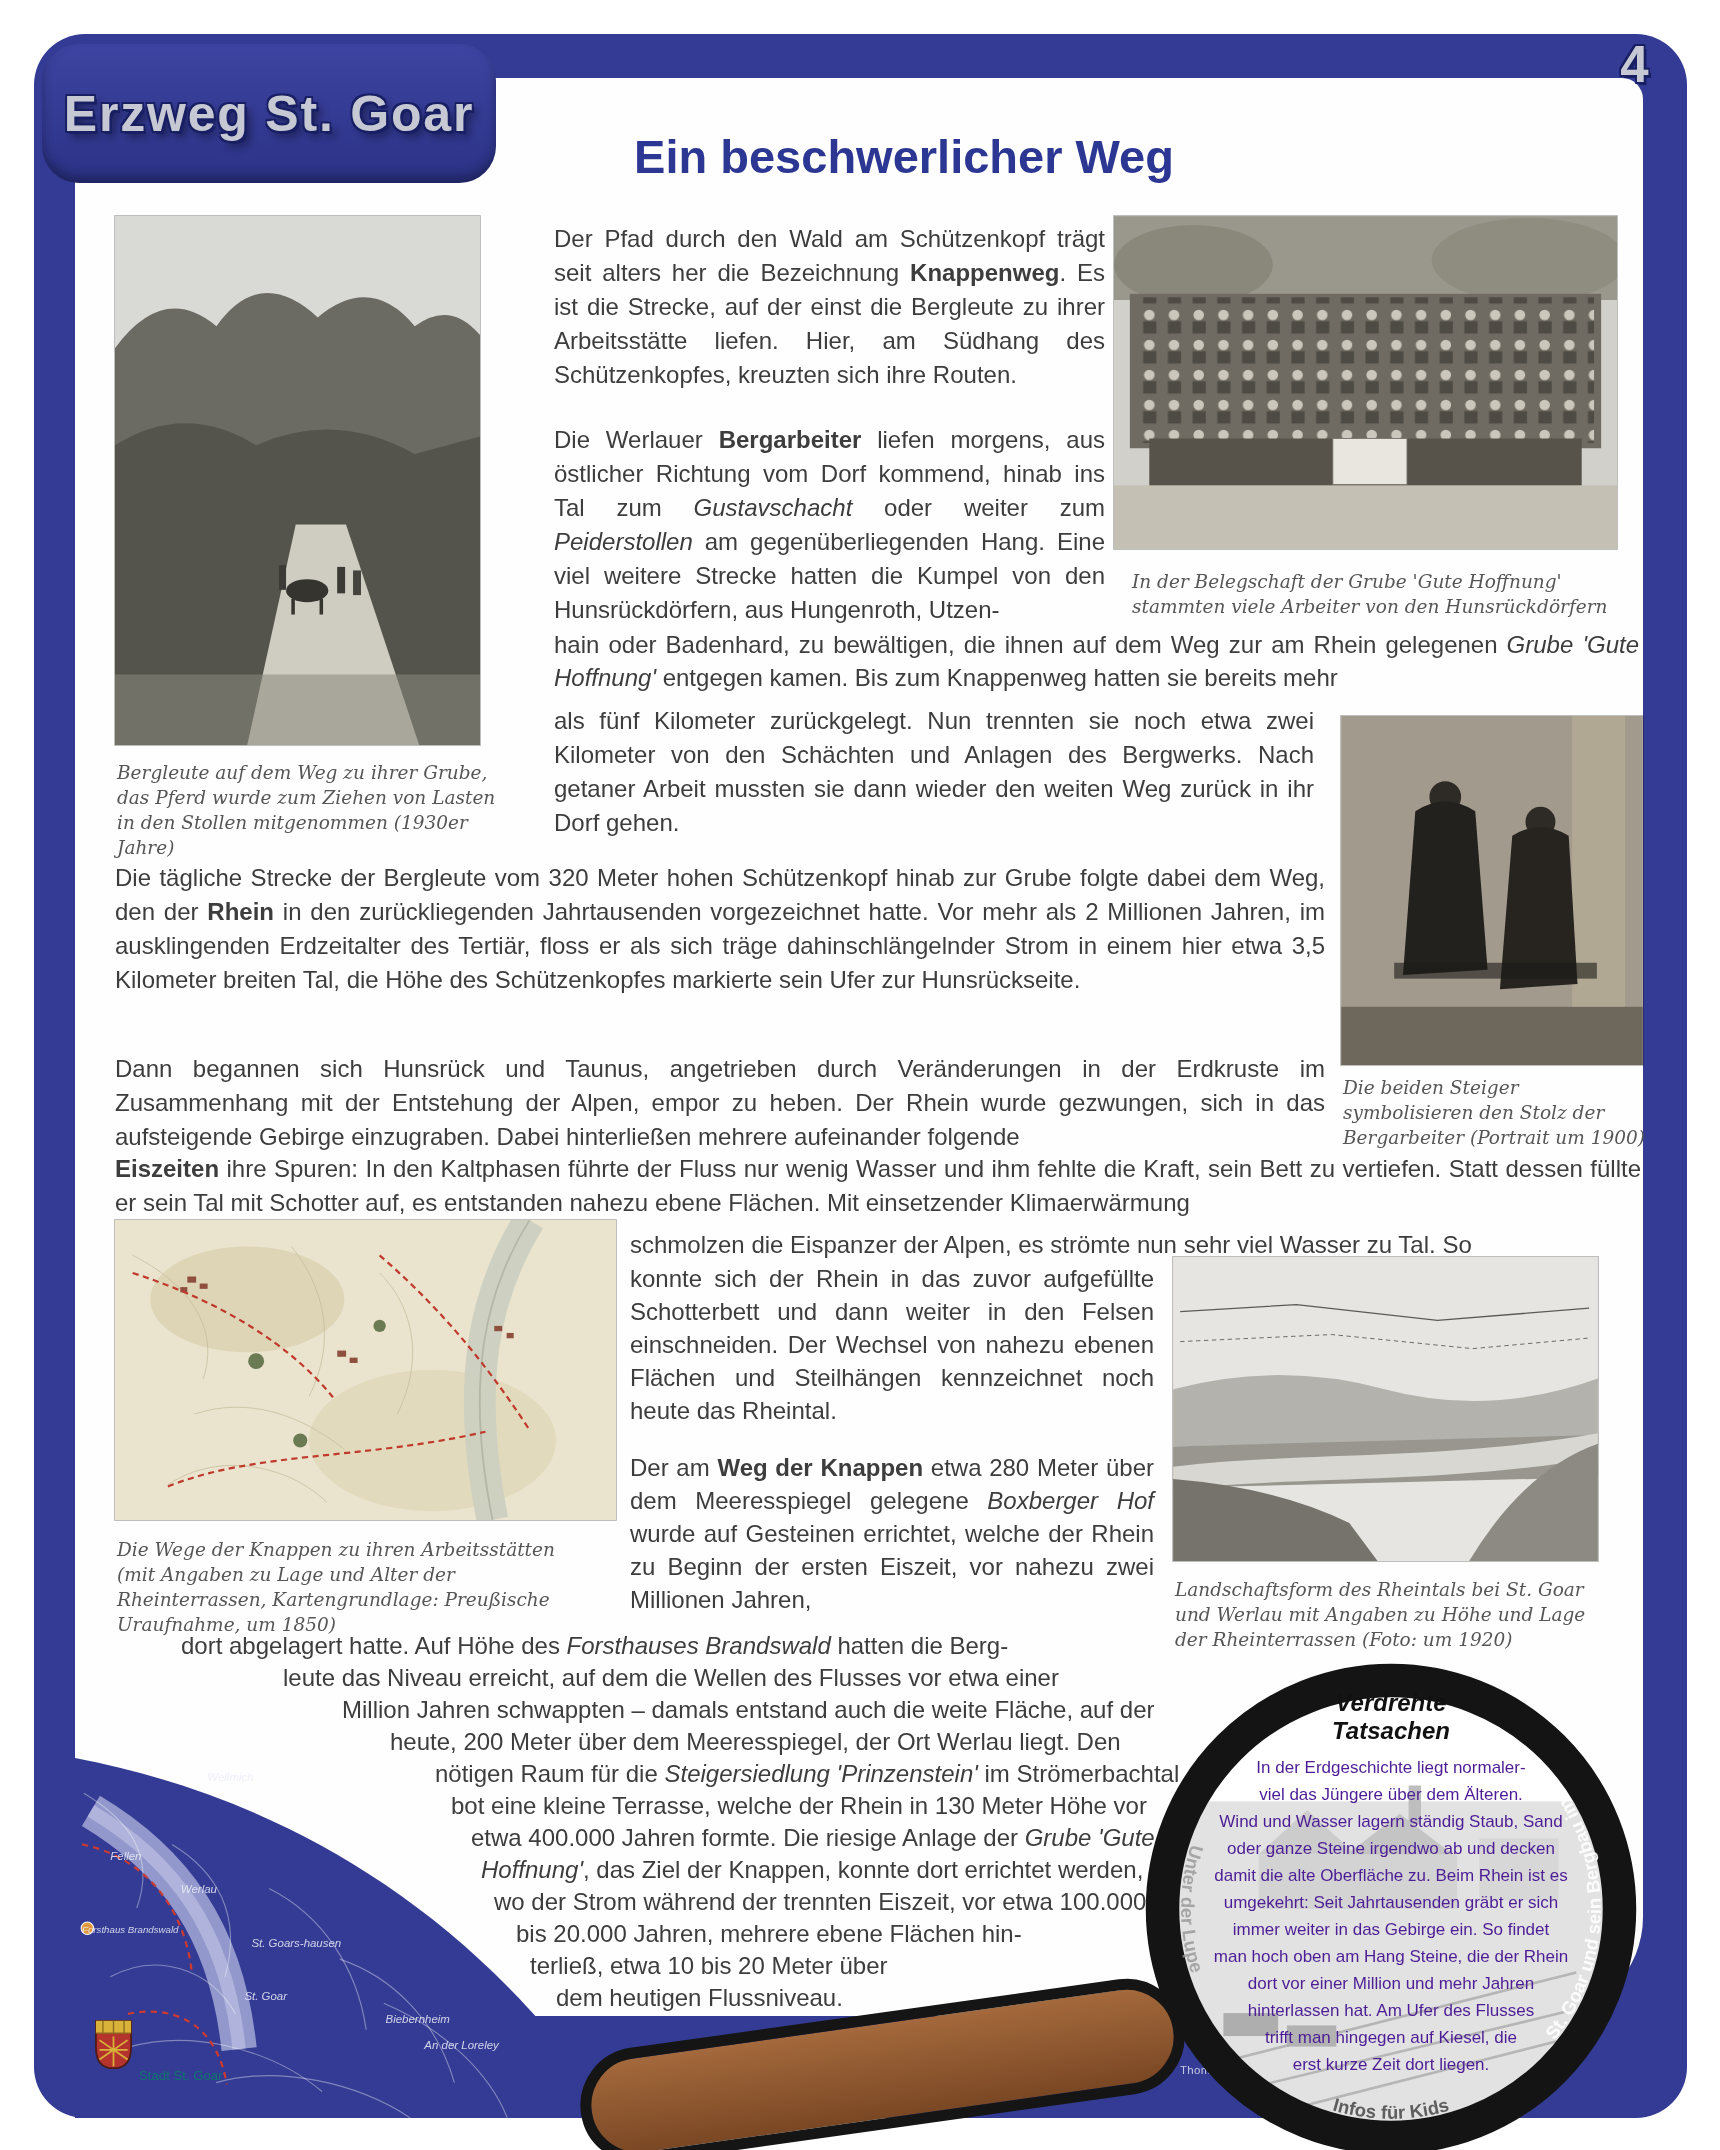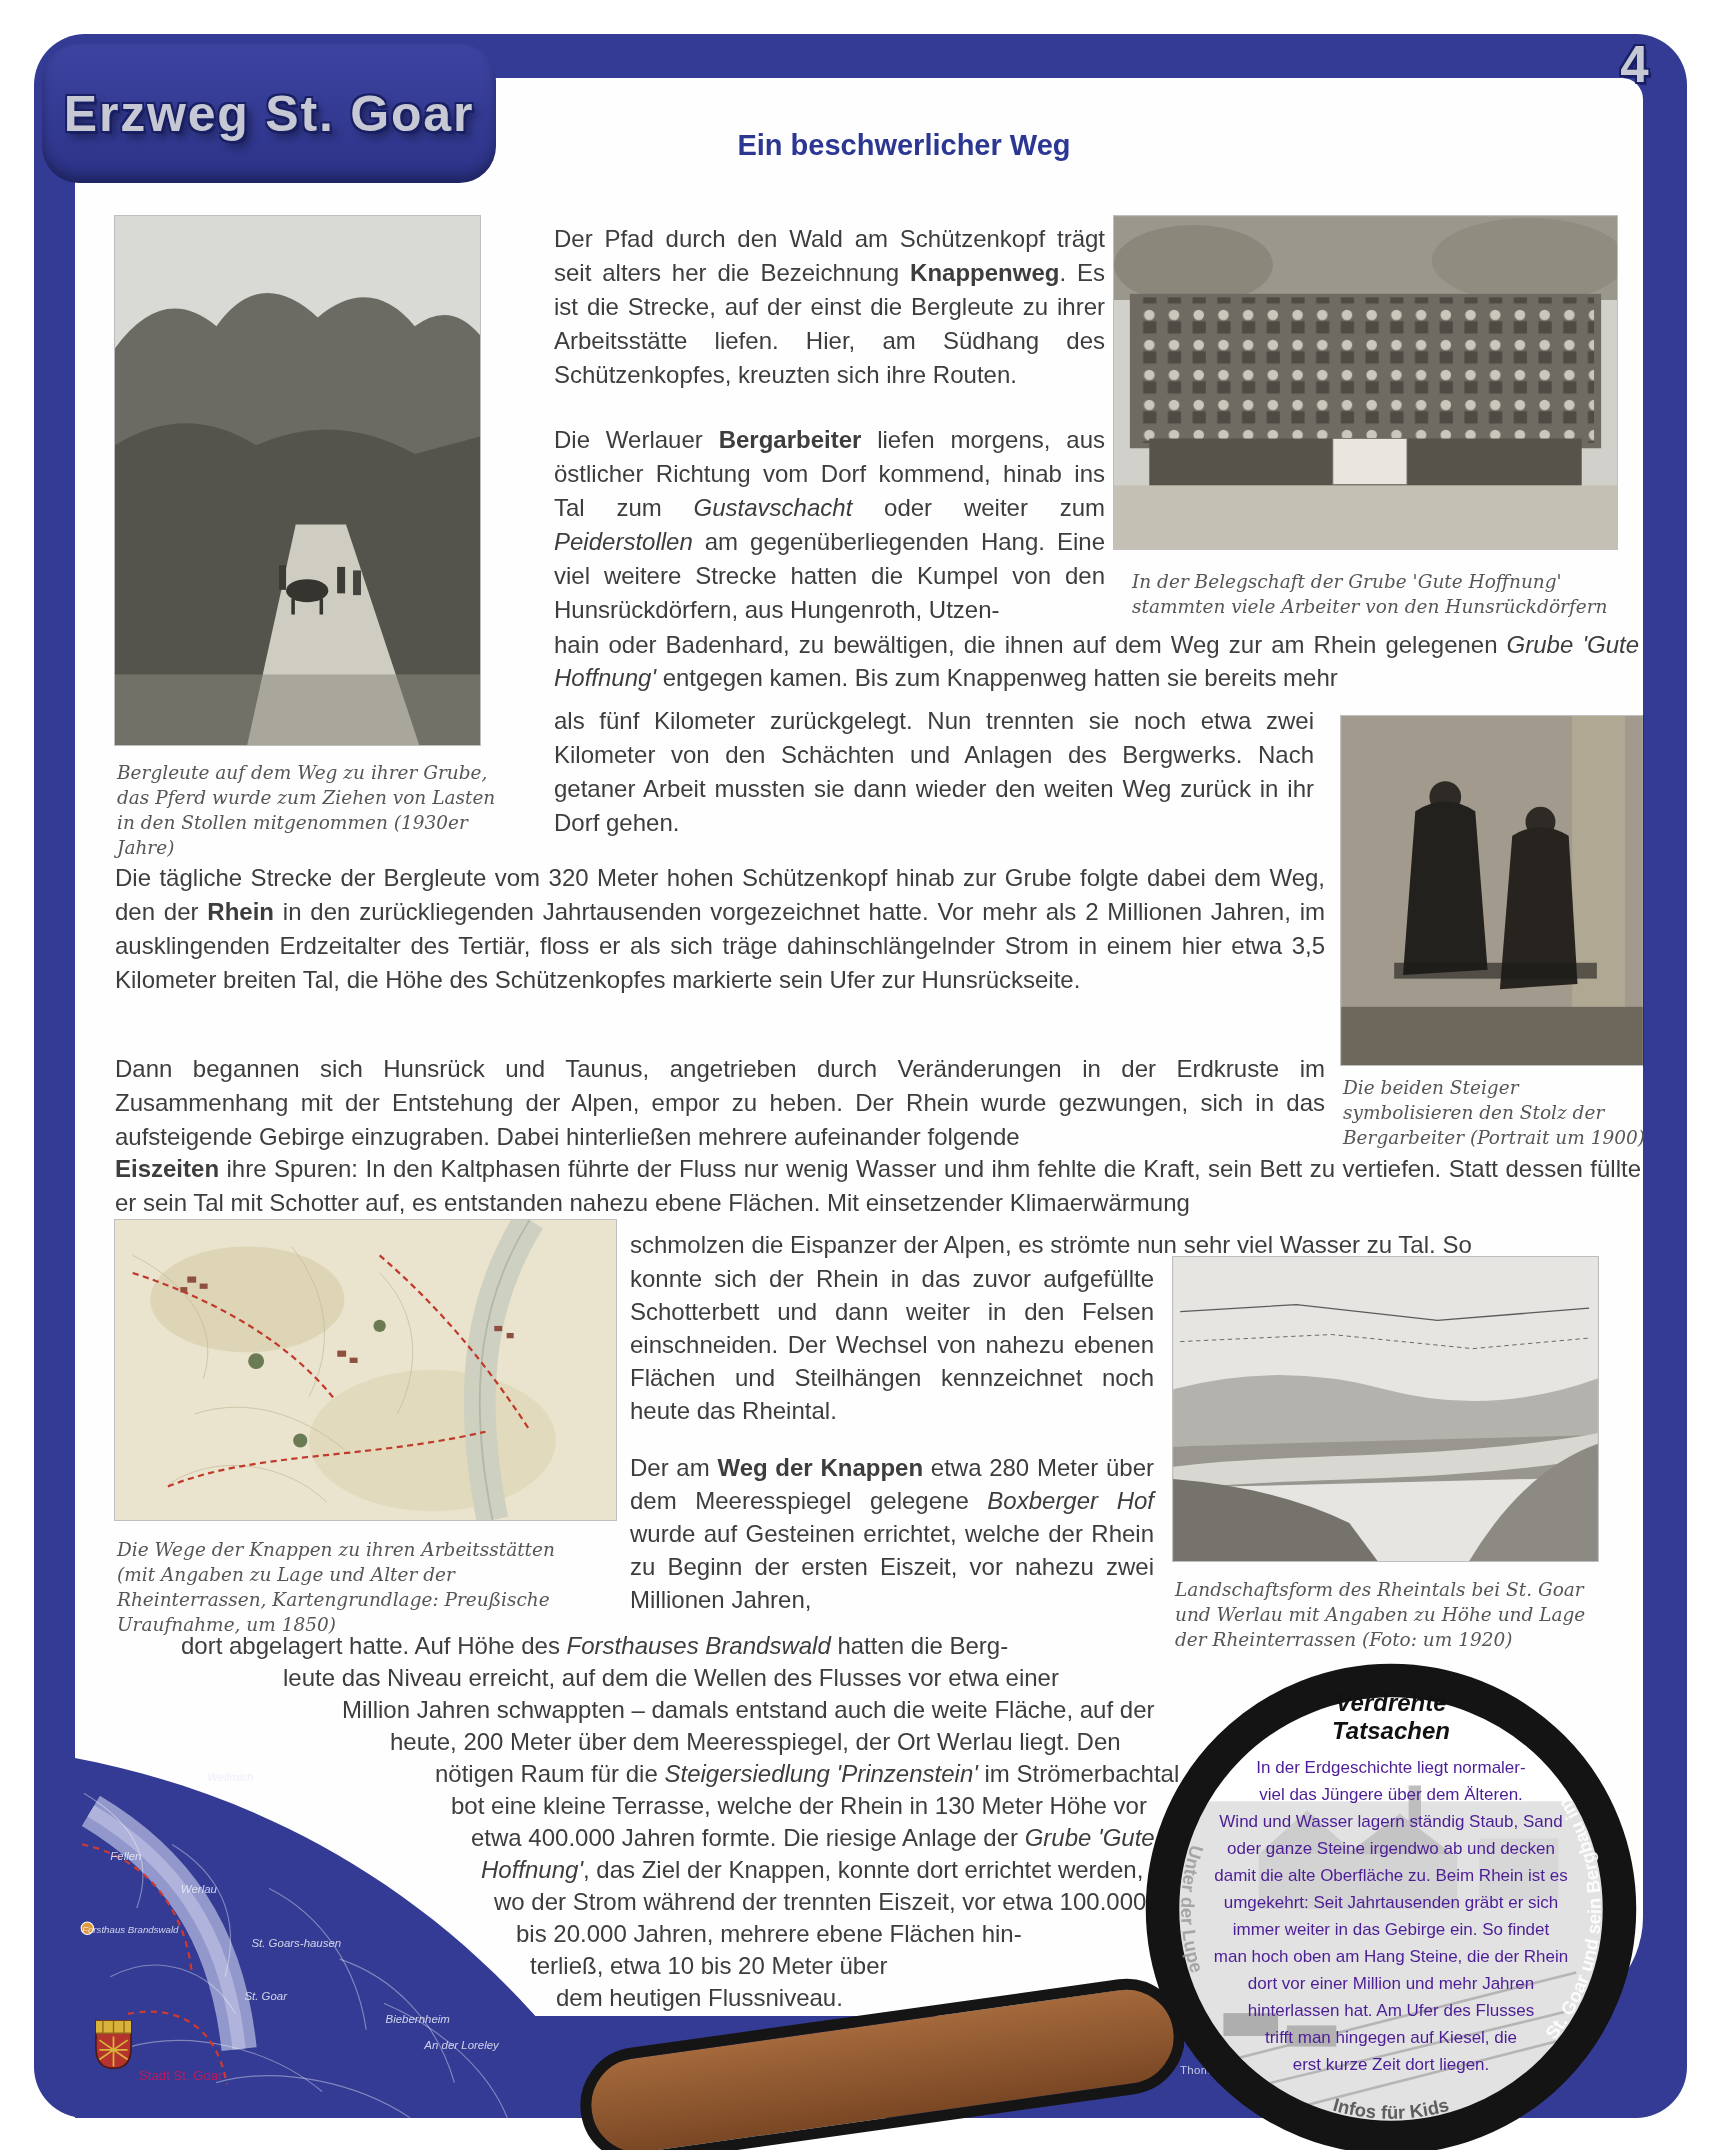--- a/index.html
+++ b/index.html
@@ -10,21 +10,21 @@
   #content{position:absolute;left:75px;top:78px;width:1568px;height:1938px;background:#fefefe;
            border-radius:21px 21px 99px 21px;}
   #tab{position:absolute;left:42px;top:44px;width:454px;height:139px;border-radius:37px;
        background:linear-gradient(180deg,#3d44a1,#2b3286);box-shadow:inset 0 -7px 10.6px rgba(0,0,0,.3);
        display:flex;align-items:center;justify-content:center;}
   #tab .brand{font-size:50px;font-weight:bold;letter-spacing:1.8px;color:#c6c9d4;
        text-shadow:-1.8px -1.8px 0 #191f63,1.8px -1.8px 0 #191f63,-1.8px 1.8px 0 #191f63,2.6px 2.6px 0 #191f63,5.3px 6.2px 8px rgba(0,0,0,.45);}
   #page-num{position:absolute;left:1595px;top:35px;width:79px;text-align:center;font-size:51px;font-weight:bold;color:#c6c9d4;
        text-shadow:-1.8px -1.8px 0 #191f63,1.8px -1.8px 0 #191f63,-1.8px 1.8px 0 #191f63,2.6px 2.6px 0 #191f63;}
   #main-title{position:absolute;left:529px;top:129px;width:750px;text-align:center;
-       font-size:29px;font-weight:bold;color:#2c3793;}
+       font-size:47px;font-weight:bold;color:#2c3793;}
   
   .photo{position:absolute;overflow:hidden;box-shadow:0 0 0 0.9px rgba(0,0,0,.28);background:#c9c7c2;}
   #photo-trail{left:115px;top:216px;width:365px;height:529px;}
   #photo-group{left:1114px;top:216px;width:503px;height:333px;}
   #photo-portrait{left:1341px;top:716px;width:302px;height:349px;}
   #photo-landscape{left:1173px;top:1257px;width:425px;height:304px;}
   #map-image{left:115px;top:1220px;width:501px;height:300px;background:#eae3cd;}
   
   .caption{position:absolute;font-family:"DejaVu Serif",serif;font-style:italic;color:#565656;
            font-size:18.5px;line-height:25px;}
@@ -57,21 +57,21 @@
   #bottom-block .ln:nth-child(6){margin-left:336px;}
   #bottom-block .ln:nth-child(7){margin-left:356px;}
   #bottom-block .ln:nth-child(8){margin-left:366px;}
   #bottom-block .ln:nth-child(9){margin-left:379px;}
   #bottom-block .ln:nth-child(10){margin-left:401px;}
   #bottom-block .ln:nth-child(11){margin-left:415px;}
   #bottom-block .ln:nth-child(12){margin-left:441px;}
   
   #corner-map{position:absolute;left:75px;top:1712px;width:547px;height:406px;}
   #city-shield{position:absolute;left:94px;top:2019px;width:39px;height:51px;}
-  #city-label{position:absolute;left:139px;top:2068px;font-size:13.2px;color:#be185d;}
+  #city-label{position:absolute;left:139px;top:2068px;font-size:13.2px;color:#0f766e;}
   #credits{position:absolute;left:1180px;top:2064px;font-size:11.5px;color:#c3c8e2;letter-spacing:0.3px;}
   
   #handle{position:absolute;left:578px;top:2013px;width:609px;height:116px;border-radius:58px;
           background:linear-gradient(180deg,#a4693c,#7a4724);border:11.5px solid #151515;
           transform:rotate(-8deg);box-sizing:border-box;}
   #lens{position:absolute;left:1144px;top:1662px;width:494px;height:494px;}
   #lens-title{position:absolute;left:0;top:26.5px;width:100%;text-align:center;font-weight:bold;
               font-size:24px;line-height:28px;color:#111;font-style:italic;}
   #lens-lines{position:absolute;left:0;top:92px;width:100%;text-align:center;
               font-size:17px;line-height:27px;color:#4c1d95;}

